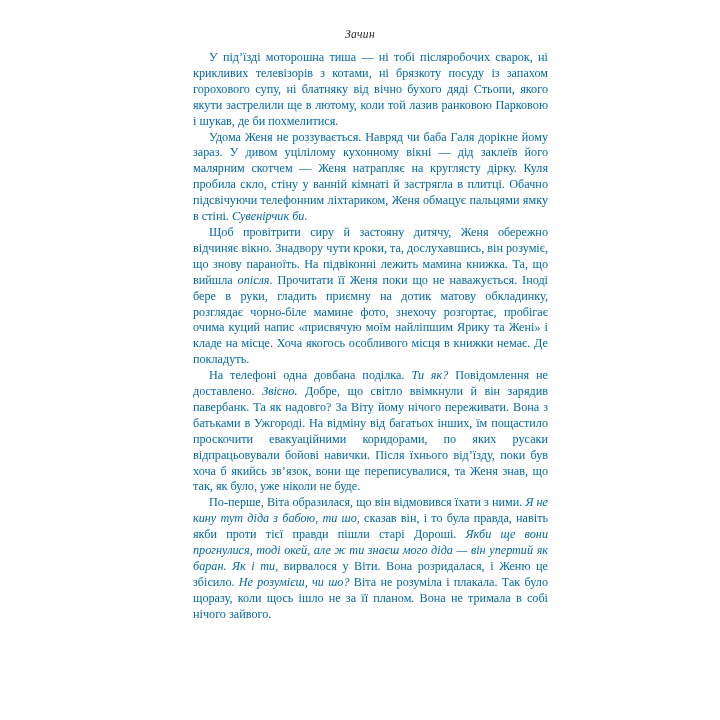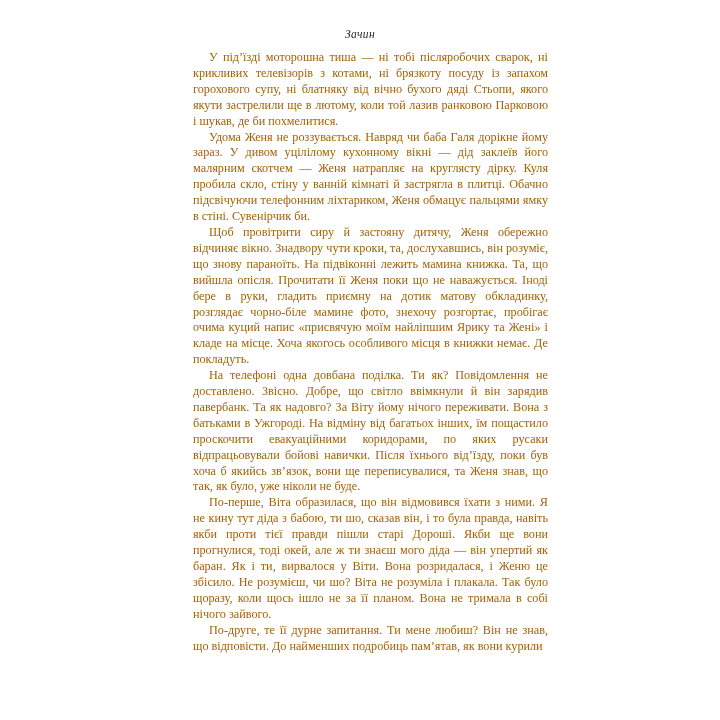--- a/index.html
+++ b/index.html
@@ -32,28 +32,29 @@
     color: #2a2a2a;
   }
   .page-body {
     position: absolute;
     top: 50px;
     left: 193px;
     width: 355px;
     font-size: 12.2px;
     line-height: 15.9px;
     text-align: justify;
-    color: #a16207;
+    color: #0369a1;
   }
   .para {
     margin: 0;
     padding: 0;
     text-indent: 16px;
   }
   .it {
+    font-style: italic;
   }
   .page-number {
     position: absolute;
     top: 650px;
     left: 0;
     width: 720px;
     text-align: center;
     font-style: italic;
     font-size: 10px;
     letter-spacing: 2px;
@@ -65,16 +66,15 @@
 
 <div class="page">
   <div class="running-head">Зачин</div>
 
   <div class="page-body">
       <p class="para"><span>У під’їзді моторошна тиша — ні тобі післяробочих сварок, ні крикливих телевізорів з котами, ні брязкоту посуду із запахом горохового супу, ні блатняку від вічно бухого дяді Стьопи, якого якути застрелили ще в лютому, коли той лазив ранковою Парковою і шукав, де би похмелитися.</span></p>
       <p class="para"><span>Удома Женя не роззувається. Навряд чи баба Галя дорікне йому зараз. У дивом уцілілому кухонному вікні — дід заклеїв його малярним скотчем — Женя натрапляє на круглясту дірку. Куля пробила скло, стіну у ванній кімнаті й застрягла в плитці. Обачно підсвічуючи телефонним ліхтариком, Женя обмацує пальцями ямку в стіні. </span><span class="it">Сувенірчик би.</span></p>
       <p class="para"><span>Щоб провітрити сиру й застояну дитячу, Женя обережно відчиняє вікно. Знадвору чути кроки, та, дослухавшись, він розуміє, що знову параноїть. На підвіконні лежить мамина книжка. Та, що вийшла </span><span class="it">опісля</span><span>. Прочитати її Женя поки що не наважується. Іноді бере в руки, гладить приємну на дотик матову обкладинку, розглядає чорно-біле мамине фото, знехочу розгортає, пробігає очима куций напис «присвячую моїм найліпшим Ярику та Жені» і кладе на місце. Хоча якогось особливого місця в книжки немає. Де покладуть.</span></p>
       <p class="para"><span>На телефоні одна довбана поділка. </span><span class="it">Ти як?</span><span> Повідомлення не доставлено. </span><span class="it">Звісно.</span><span> Добре, що світло ввімкнули й він зарядив павербанк. Та як надовго? За Віту йому нічого переживати. Вона з батьками в Ужгороді. На відміну від багатьох інших, їм пощастило проскочити евакуаційними коридорами, по яких русаки відпрацьовували бойові навички. Після їхнього від’їзду, поки був хоча б якийсь зв’язок, вони ще переписувалися, та Женя знав, що так, як було, уже ніколи не буде.</span></p>
       <p class="para"><span>По-перше, Віта образилася, що він відмовився їхати з ними. </span><span class="it">Я не кину тут діда з бабою, ти шо</span><span>, сказав він, і то була правда, навіть якби проти тієї правди пішли старі Дороші. </span><span class="it">Якби ще вони прогнулися, тоді окей, але ж ти знаєш мого діда — він упертий як баран. Як і ти</span><span>, вирвалося у Віти. Вона розридалася, і Женю це збісило. </span><span class="it">Не розумієш, чи шо?</span><span> Віта не розуміла і плакала. Так було щоразу, коли щось ішло не за її планом. Вона не тримала в собі нічого зайвого.</span></p>
-      <p class="para"><span>По-друге, те її дурне запитання. </span><span class="it">Ти мене любиш?</span><span> Він не знав, що відповісти. До найменших подробиць пам’ятав, як вони курили</span></p>
     </div>
 
 </div>
 
 </body></html>

